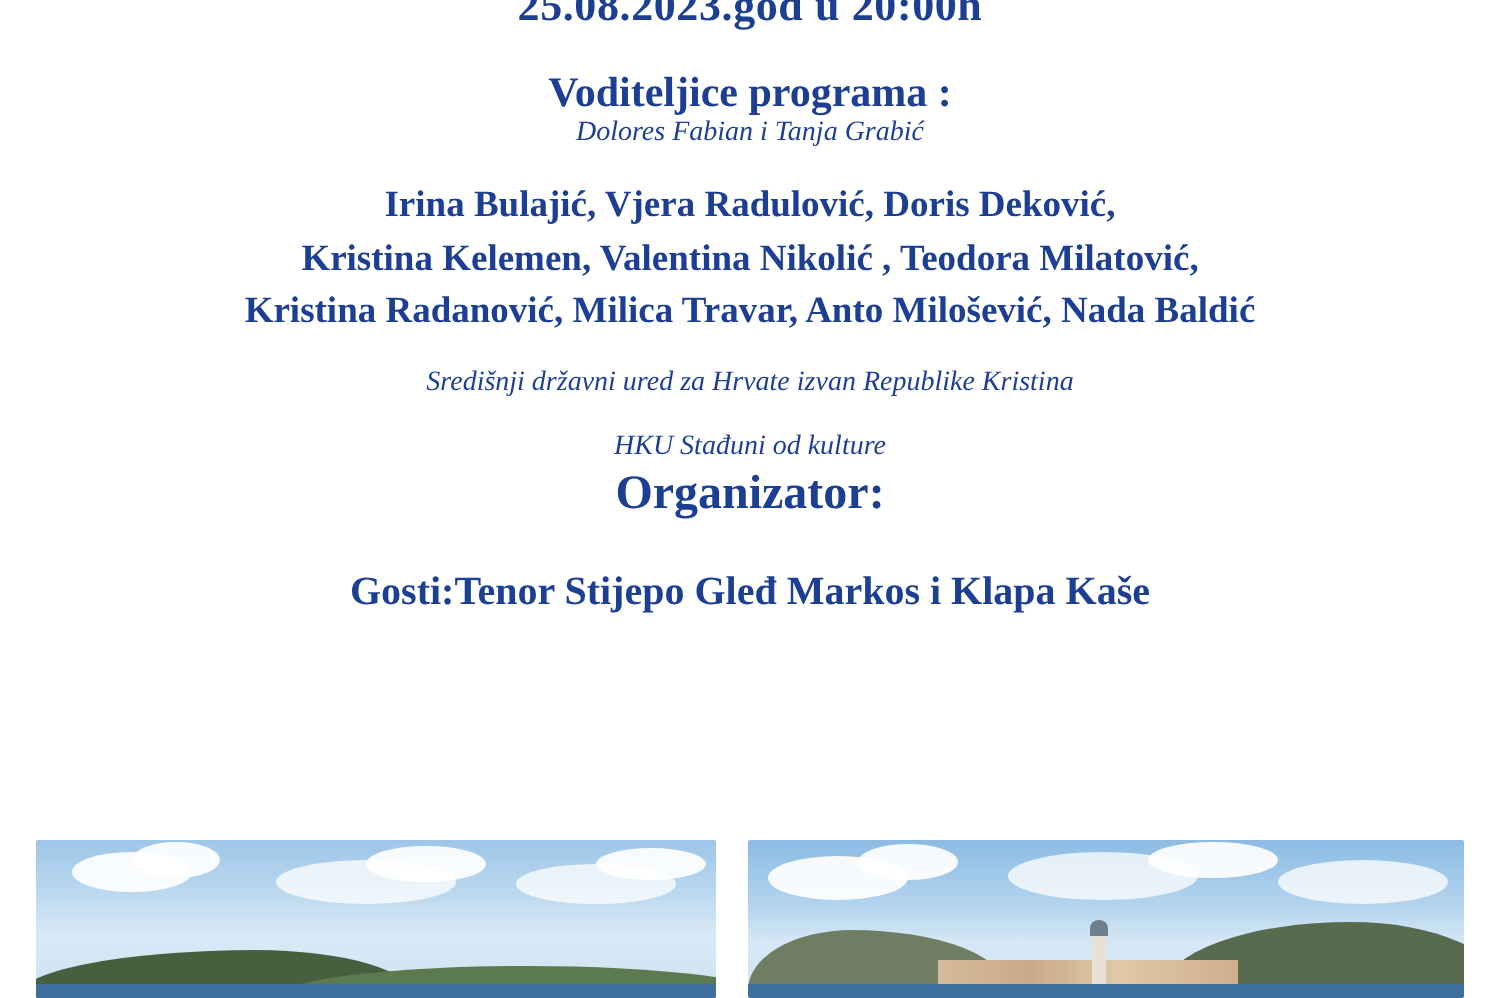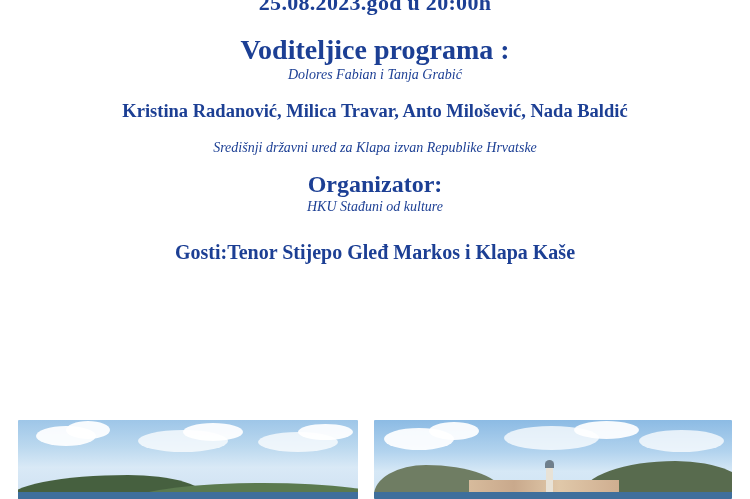--- a/index.html
+++ b/index.html
@@ -32,21 +32,21 @@
 
   .datetime {
     font-size: 22px;
     font-weight: bold;
     line-height: 1;
     margin-top: -8px;
     letter-spacing: 0.3px;
   }
 
   .heading {
-    font-size: 28px;
+    font-size: 21px;
     font-weight: bold;
     line-height: 1.15;
   }
 
   .heading-lg {
     font-size: 24px;
     font-weight: bold;
     line-height: 1.15;
   }
 
@@ -197,30 +197,32 @@
 
   <div class="line datetime">25.08.2023.god u 20:00h</div>
 
   <div class="spacer-lg"></div>
 
   <div class="line heading">Voditeljice programa :</div>
   <div class="line sub">Dolores Fabian i Tanja Grabić</div>
 
   <div class="spacer-md"></div>
 
+  <div class="line names">Irina Bulajić, Vjera Radulović, Doris Deković,</div>
+  <div class="line names">Kristina Kelemen, Valentina Nikolić , Teodora Milatović,</div>
   <div class="line names">Kristina Radanović, Milica Travar, Anto Milošević, Nada Baldić</div>
 
   <div class="spacer-md"></div>
 
-  <div class="line sub">Središnji državni ured za Klapa izvan Republike Hrvatske</div>
+  <div class="line sub">Središnji državni ured za Hrvate izvan Republike Kristina</div>
 
   <div class="spacer-md"></div>
 
+  <div class="line sub">HKU Stađuni od kulture</div>
   <div class="line heading-lg">Organizator:</div>
-  <div class="line sub">HKU Stađuni od kulture</div>
 
   <div class="guests">Gosti:Tenor Stijepo Gleđ Markos i Klapa Kaše</div>
 
   <div class="photos">
 
     <div class="photo photo-left">
       <div class="cloud" style="left:18px; top:6px; width:60px; height:20px;"></div>
       <div class="cloud" style="left:48px; top:1px; width:44px; height:18px;"></div>
       <div class="cloud cloud2" style="left:120px; top:10px; width:90px; height:22px;"></div>
       <div class="cloud" style="left:165px; top:3px; width:60px; height:18px;"></div>

